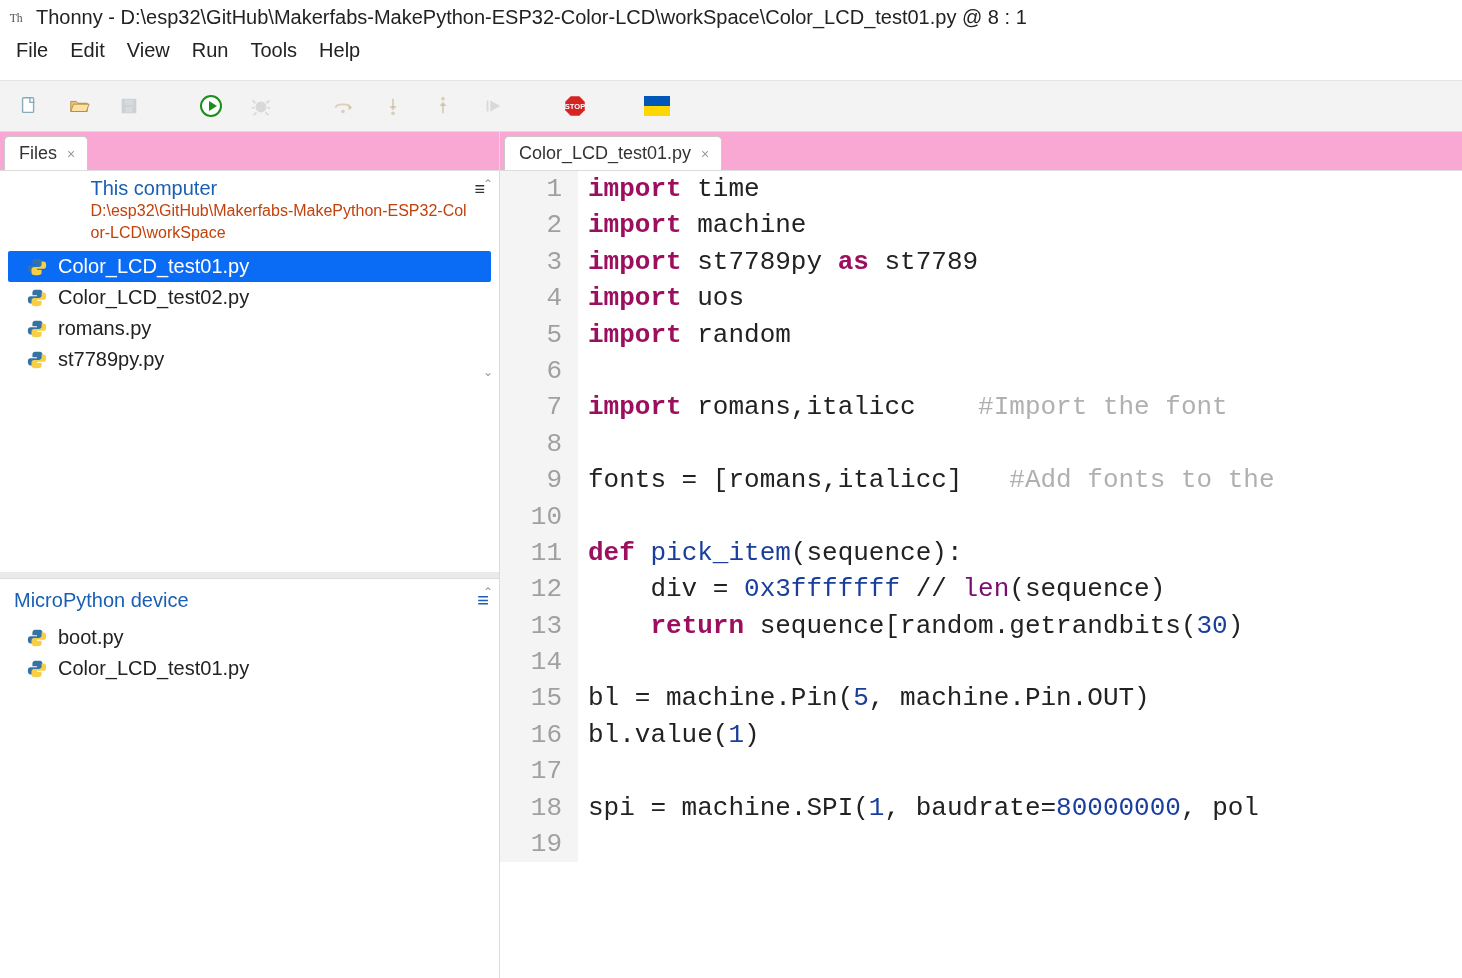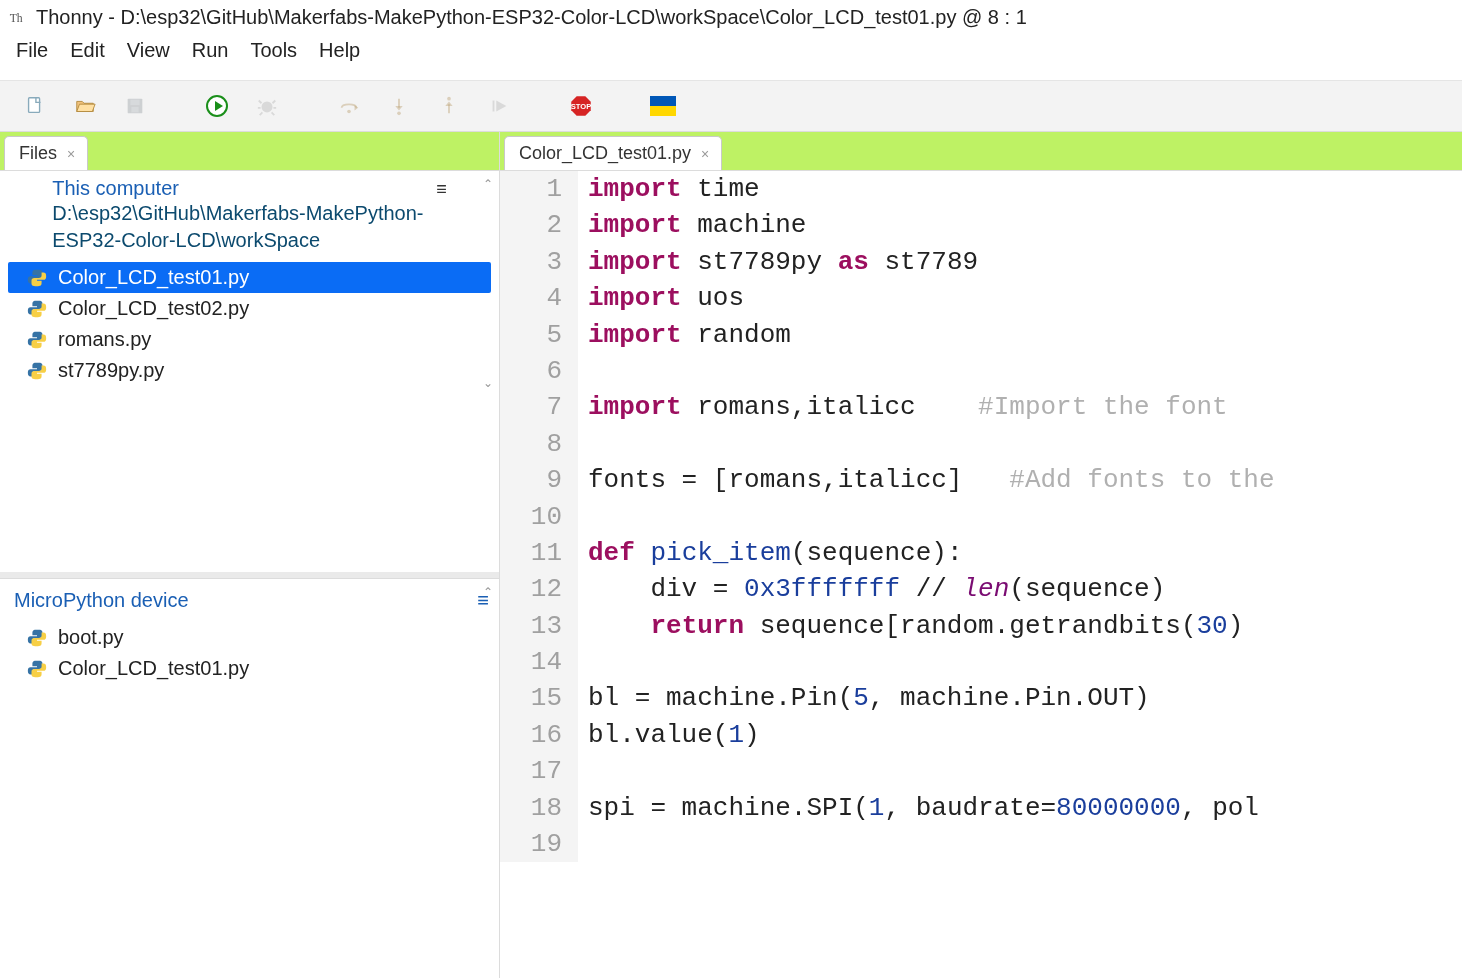--- a/index.html
+++ b/index.html
@@ -16,52 +16,52 @@
   
   .menubar {
     display: flex; gap: 10px; padding: 4px 10px 16px 10px; font-size: 20px;
     border-bottom: 1px solid #e5e5e5;
   }
   .menubar .menu-item { padding: 2px 6px; cursor: default; }
 
   
   .toolbar {
     display: flex; gap: 20px;
-    padding: 10px 20px; background: #f3f3f3; border-bottom: 1px solid #dcdcdc;
+    padding: 10px 14px; background: #f3f3f3; border-bottom: 1px solid #dcdcdc;
   }
   .toolbar .tb { width: 30px; height: 30px; display: inline-flex; align-items: center; justify-content: center; border-radius: 3px; }
   .toolbar .sep { width: 12px; }
   .toolbar .disabled svg * { opacity: .45; }
   .toolbar .disabled { filter: grayscale(60%); }
 
   
   .main {
     display: flex; height: calc(100% - 130px);
   }
   .left-pane { width: 500px; display: flex; flex-direction: column; border-right: 1px solid #dcdcdc; }
   .right-pane { flex: 1; display: flex; flex-direction: column; min-width: 0; }
 
   
-  .tabbar { display: flex; align-items: flex-end; background: #bef264; border-bottom: 1px solid #dcdcdc; padding: 4px 4px 0 4px; gap: 4px; }
+  .tabbar { display: flex; align-items: flex-end; background: #f9a8d4; border-bottom: 1px solid #dcdcdc; padding: 4px 4px 0 4px; gap: 4px; }
   .tab {
     background: #fff; border: 1px solid #c9c9c9; border-bottom: none;
     padding: 6px 12px 6px 14px; border-radius: 5px 5px 0 0;
     font-size: 18px; color: #333; display: flex; gap: 10px; align-items: center;
   }
   .tab .close-x { color: #999; font-size: 14px; cursor: default; }
 
   
   .panel { flex: 1; overflow: auto; }
   .panel-inner { position: relative; }
   .files-header {
-    display: flex; justify-content: center; align-items: flex-start;
+    display: flex; justify-content: flex-end; align-items: flex-start;
     padding: 6px 10px 4px 14px; font-size: 20px; color: #1a5fb4;
   }
   .files-header .hamburger { color: #333; font-size: 18px; padding: 2px 4px; cursor: default; }
-  .files-header .path { color: #0c4a6e; font-size: 20px; line-height: 1.35; max-width: 380px; word-break: break-all; }
+  .files-header .path { color: #c2410c; font-size: 16px; line-height: 1.35; max-width: 380px; word-break: break-all; }
   .file-list { padding: 4px 8px 10px 8px; }
   .file-item {
     display: flex; align-items: center; gap: 10px;
     padding: 4px 10px 4px 18px; font-size: 20px; color: #222;
     border-radius: 2px;
   }
   .file-item.selected { background: #0a6cf5; color: #fff; }
   .file-item .py-icon { width: 22px; height: 22px; display: inline-flex; align-items: center; justify-content: center; }
   .scroll-hint {
     position: absolute; right: 2px; top: 4px; width: 18px; height: 18px;
@@ -79,21 +79,21 @@
   .editor { flex: 1; overflow: auto; font-family: Consolas, 'Courier New', monospace; font-size: 26px; line-height: 1.4; white-space: pre; }
   .code-row { display: flex; }
   .gutter {
     width: 78px; text-align: right; padding-right: 16px; color: #a0a0a0;
     background: #f4f4f4; user-select: none;
   }
   .code { padding-left: 10px; }
   .kw   { color: #9c0f5f; font-weight: 600; }       
   .fn   { color: #1a3e9c; }                          
   .num  { color: #1a3e9c; }
-  .builtin { color: #7a0c72; font-style: italic; }                       
+  .builtin { color: #7a0c72; }                       
   .cmt  { color: #b0b0b0; }
 
   .splitter-v { height: 6px; background: #eaeaea; cursor: row-resize; }
 
 </style>
 </head>
 <body>
 
 <div class="titlebar">
   <span class="app-icon">

